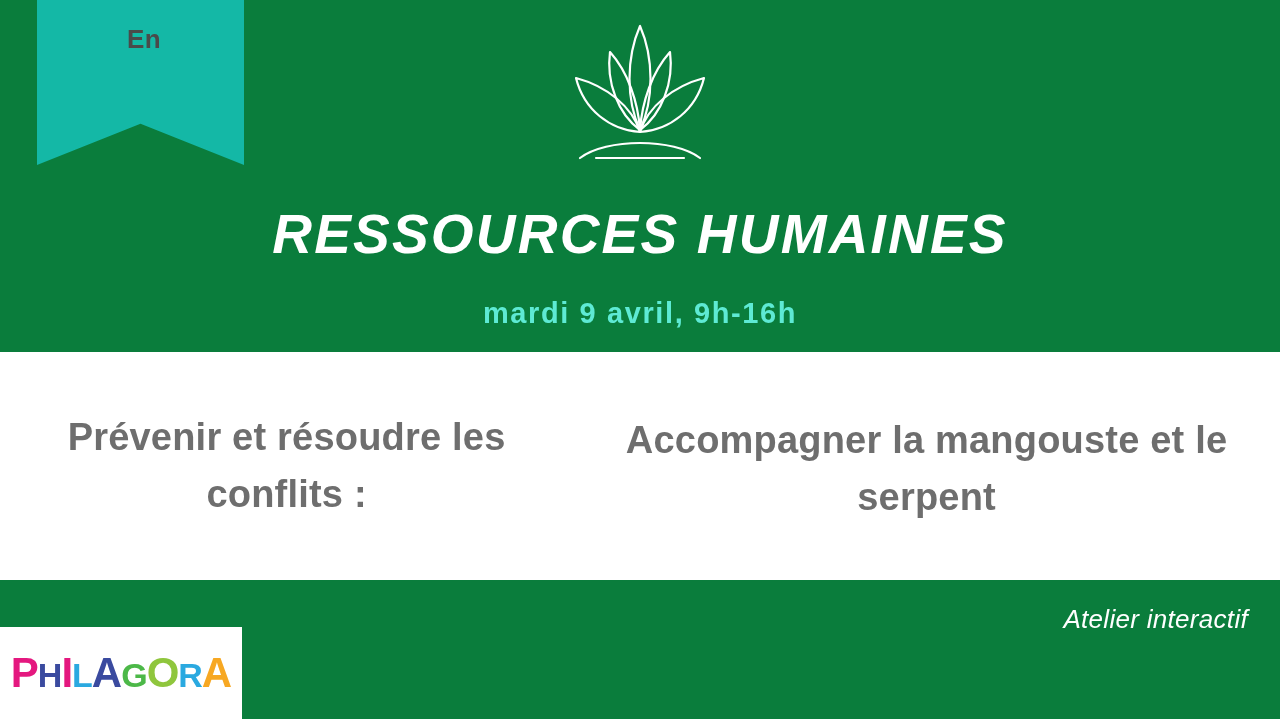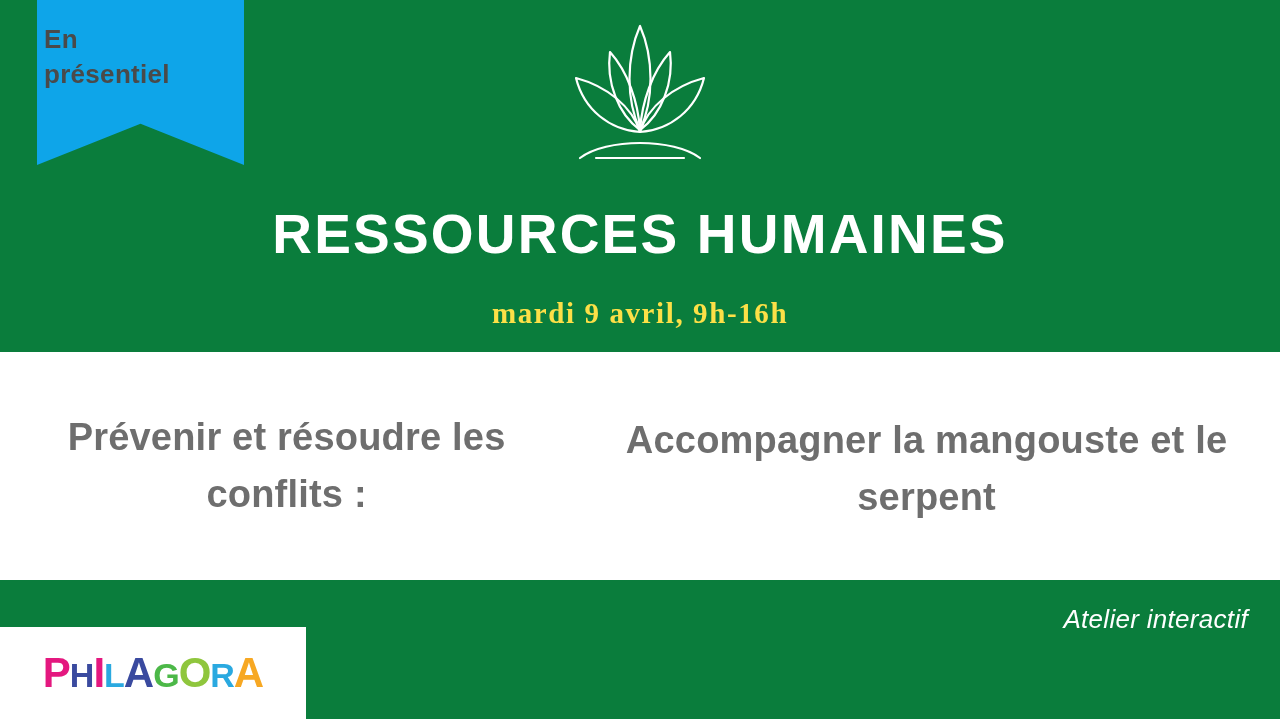--- a/index.html
+++ b/index.html
@@ -31,25 +31,25 @@
     background: #0a7d3c;
   }
 
   
   .ribbon {
     position: absolute;
     left: 37px;
     top: 0;
     width: 207px;
     height: 165px;
-    background: #0ea5e9;
+    background: #14b8a6;
     clip-path: polygon(0 0, 100% 0, 100% 100%, 50% 75%, 0 100%);
     display: flex;
     flex-direction: column;
-    align-items: flex-start;
+    align-items: center;
     justify-content: flex-start;
     padding-top: 22px;
     box-sizing: border-box;
     padding-left: 7px;
   }
   .ribbon-line {
     color: #4a4a4a;
     font-size: 26px;
     font-weight: bold;
     line-height: 1.35;
@@ -70,32 +70,32 @@
   .main-title {
     position: absolute;
     left: 0;
     top: 202px;
     width: 1280px;
     text-align: center;
     color: #ffffff;
     font-size: 55px;
     font-weight: bold;
     letter-spacing: 2.2px;
+    font-style: italic;
   }
   .date-line {
     position: absolute;
     left: 0;
     top: 297px;
     width: 1280px;
     text-align: center;
-    color: #fde047;
+    color: #5eead4;
     font-size: 29px;
     font-weight: bold;
     letter-spacing: 1.6px;
-    font-family: Liberation Serif, serif;
   }
 
   
   .white-band {
     position: absolute;
     left: 0;
     top: 352px;
     width: 1280px;
     height: 228px;
     background: #ffffff;
@@ -138,21 +138,21 @@
     font-style: italic;
     letter-spacing: 0.3px;
     margin-left: 19px;
   }
 
   
   .logo-box {
     position: absolute;
     left: 0;
     top: 627px;
-    width: 306px;
+    width: 242px;
     height: 92px;
     background: #ffffff;
     display: flex;
     align-items: center;
     justify-content: center;
   }
   .logo-text {
     font-size: 42px;
     font-weight: bold;
     letter-spacing: -1px;
@@ -163,21 +163,20 @@
 </style>
 </head>
 <body>
 
 <div class="poster">
 
   <div class="top-band"></div>
 
   <div class="ribbon">
     <div class="ribbon-line">En</div>
-    <div class="ribbon-line">présentiel</div>
   </div>
 
   <div class="lotus">
     <svg viewBox="0 0 200 155" width="200" height="155" fill="none" stroke="#ffffff" stroke-width="2.2" stroke-linecap="round" stroke-linejoin="round">
 
       <path d="M100 8 C86 40 86 82 100 112 C114 82 114 40 100 8 Z"></path>
 
       <path d="M100 112 C78 96 66 64 70 34 C88 54 98 84 100 112 Z"></path>
       <path d="M100 112 C122 96 134 64 130 34 C112 54 102 84 100 112 Z"></path>
 

